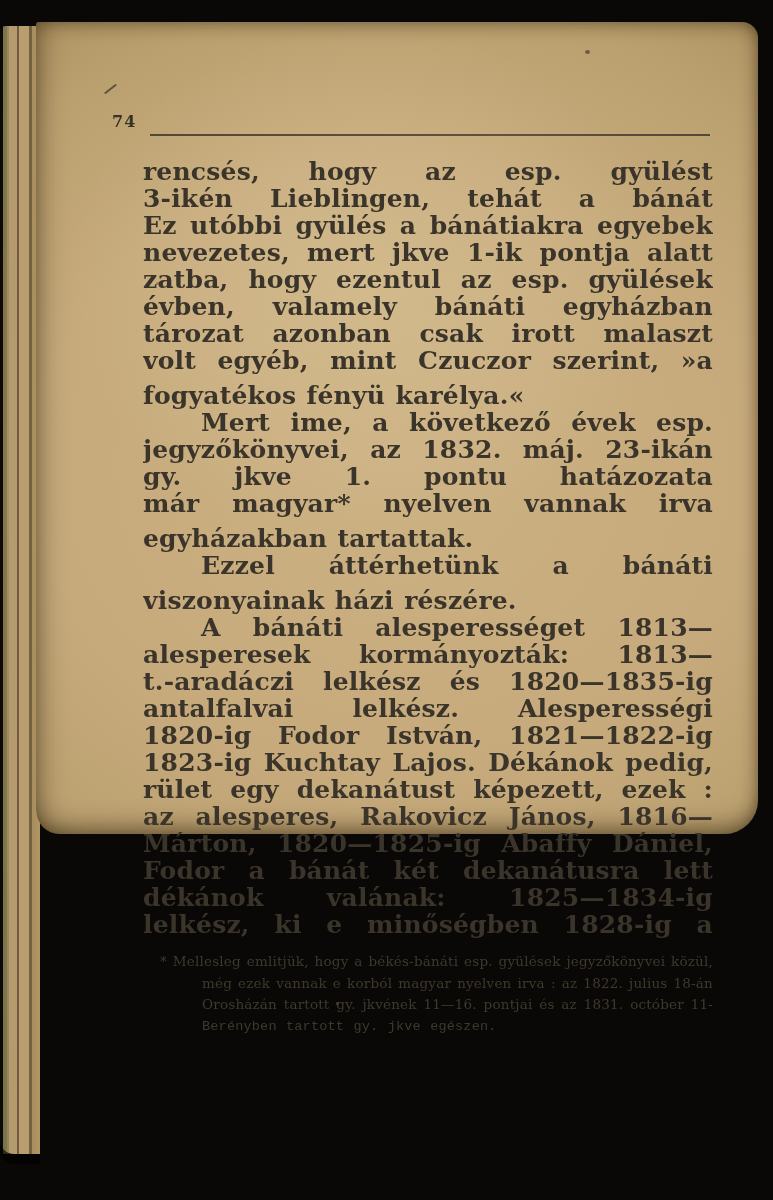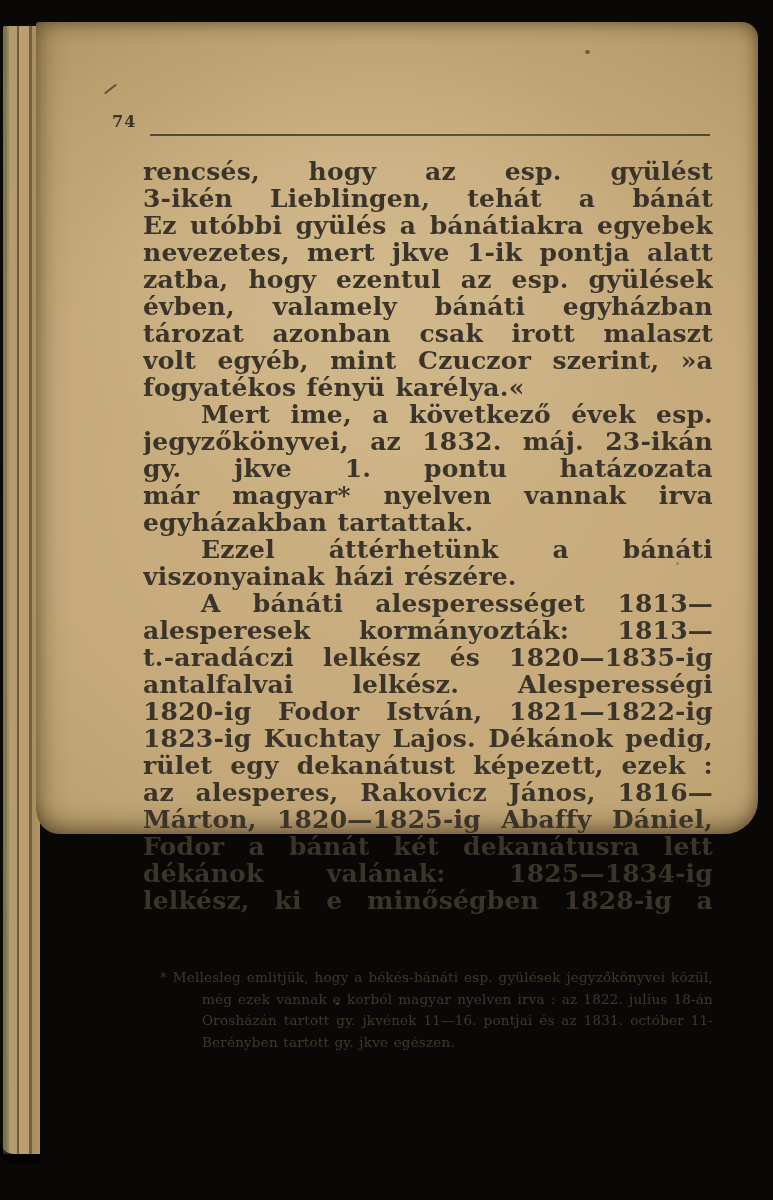--- a/index.html
+++ b/index.html
@@ -56,32 +56,32 @@
   .textcol{
     position:absolute;left:107px;top:136px;width:570px;
     color:#3a342a;font-size:25px;line-height:27px;
     word-spacing:1.5px;letter-spacing:.2px;font-weight:bold;
   }
   .ln{
     text-align:justify;text-align-last:justify;
     white-space:normal;height:27px;overflow:hidden;
   }
   .ln.in{padding-left:58px;}
-  .ln.end{text-align-last:left;}
+  .ln.end{text-align-last:left;margin-top:8px;}
   .footnote{
     position:absolute;left:107px;top:929px;width:570px;
     color:#3f392d;font-size:13.5px;line-height:21.5px;
-    word-spacing:1px;letter-spacing:.2px;margin-top:16px;
+    word-spacing:1px;letter-spacing:.2px;
   }
   .fn{
     text-align:justify;text-align-last:justify;height:21.5px;overflow:hidden;
   }
   .fn.first{padding-left:17px;}
   .fn.hang{padding-left:59px;}
-  .fn.end{text-align-last:left;}
+  .fn.end{text-align-last:left;font-family:Liberation Mono, monospace;}
 </style>
 </head>
 <body>
 
 <div class="shot">
 
   <div class="edges"></div>
 
   <div class="page">
 

